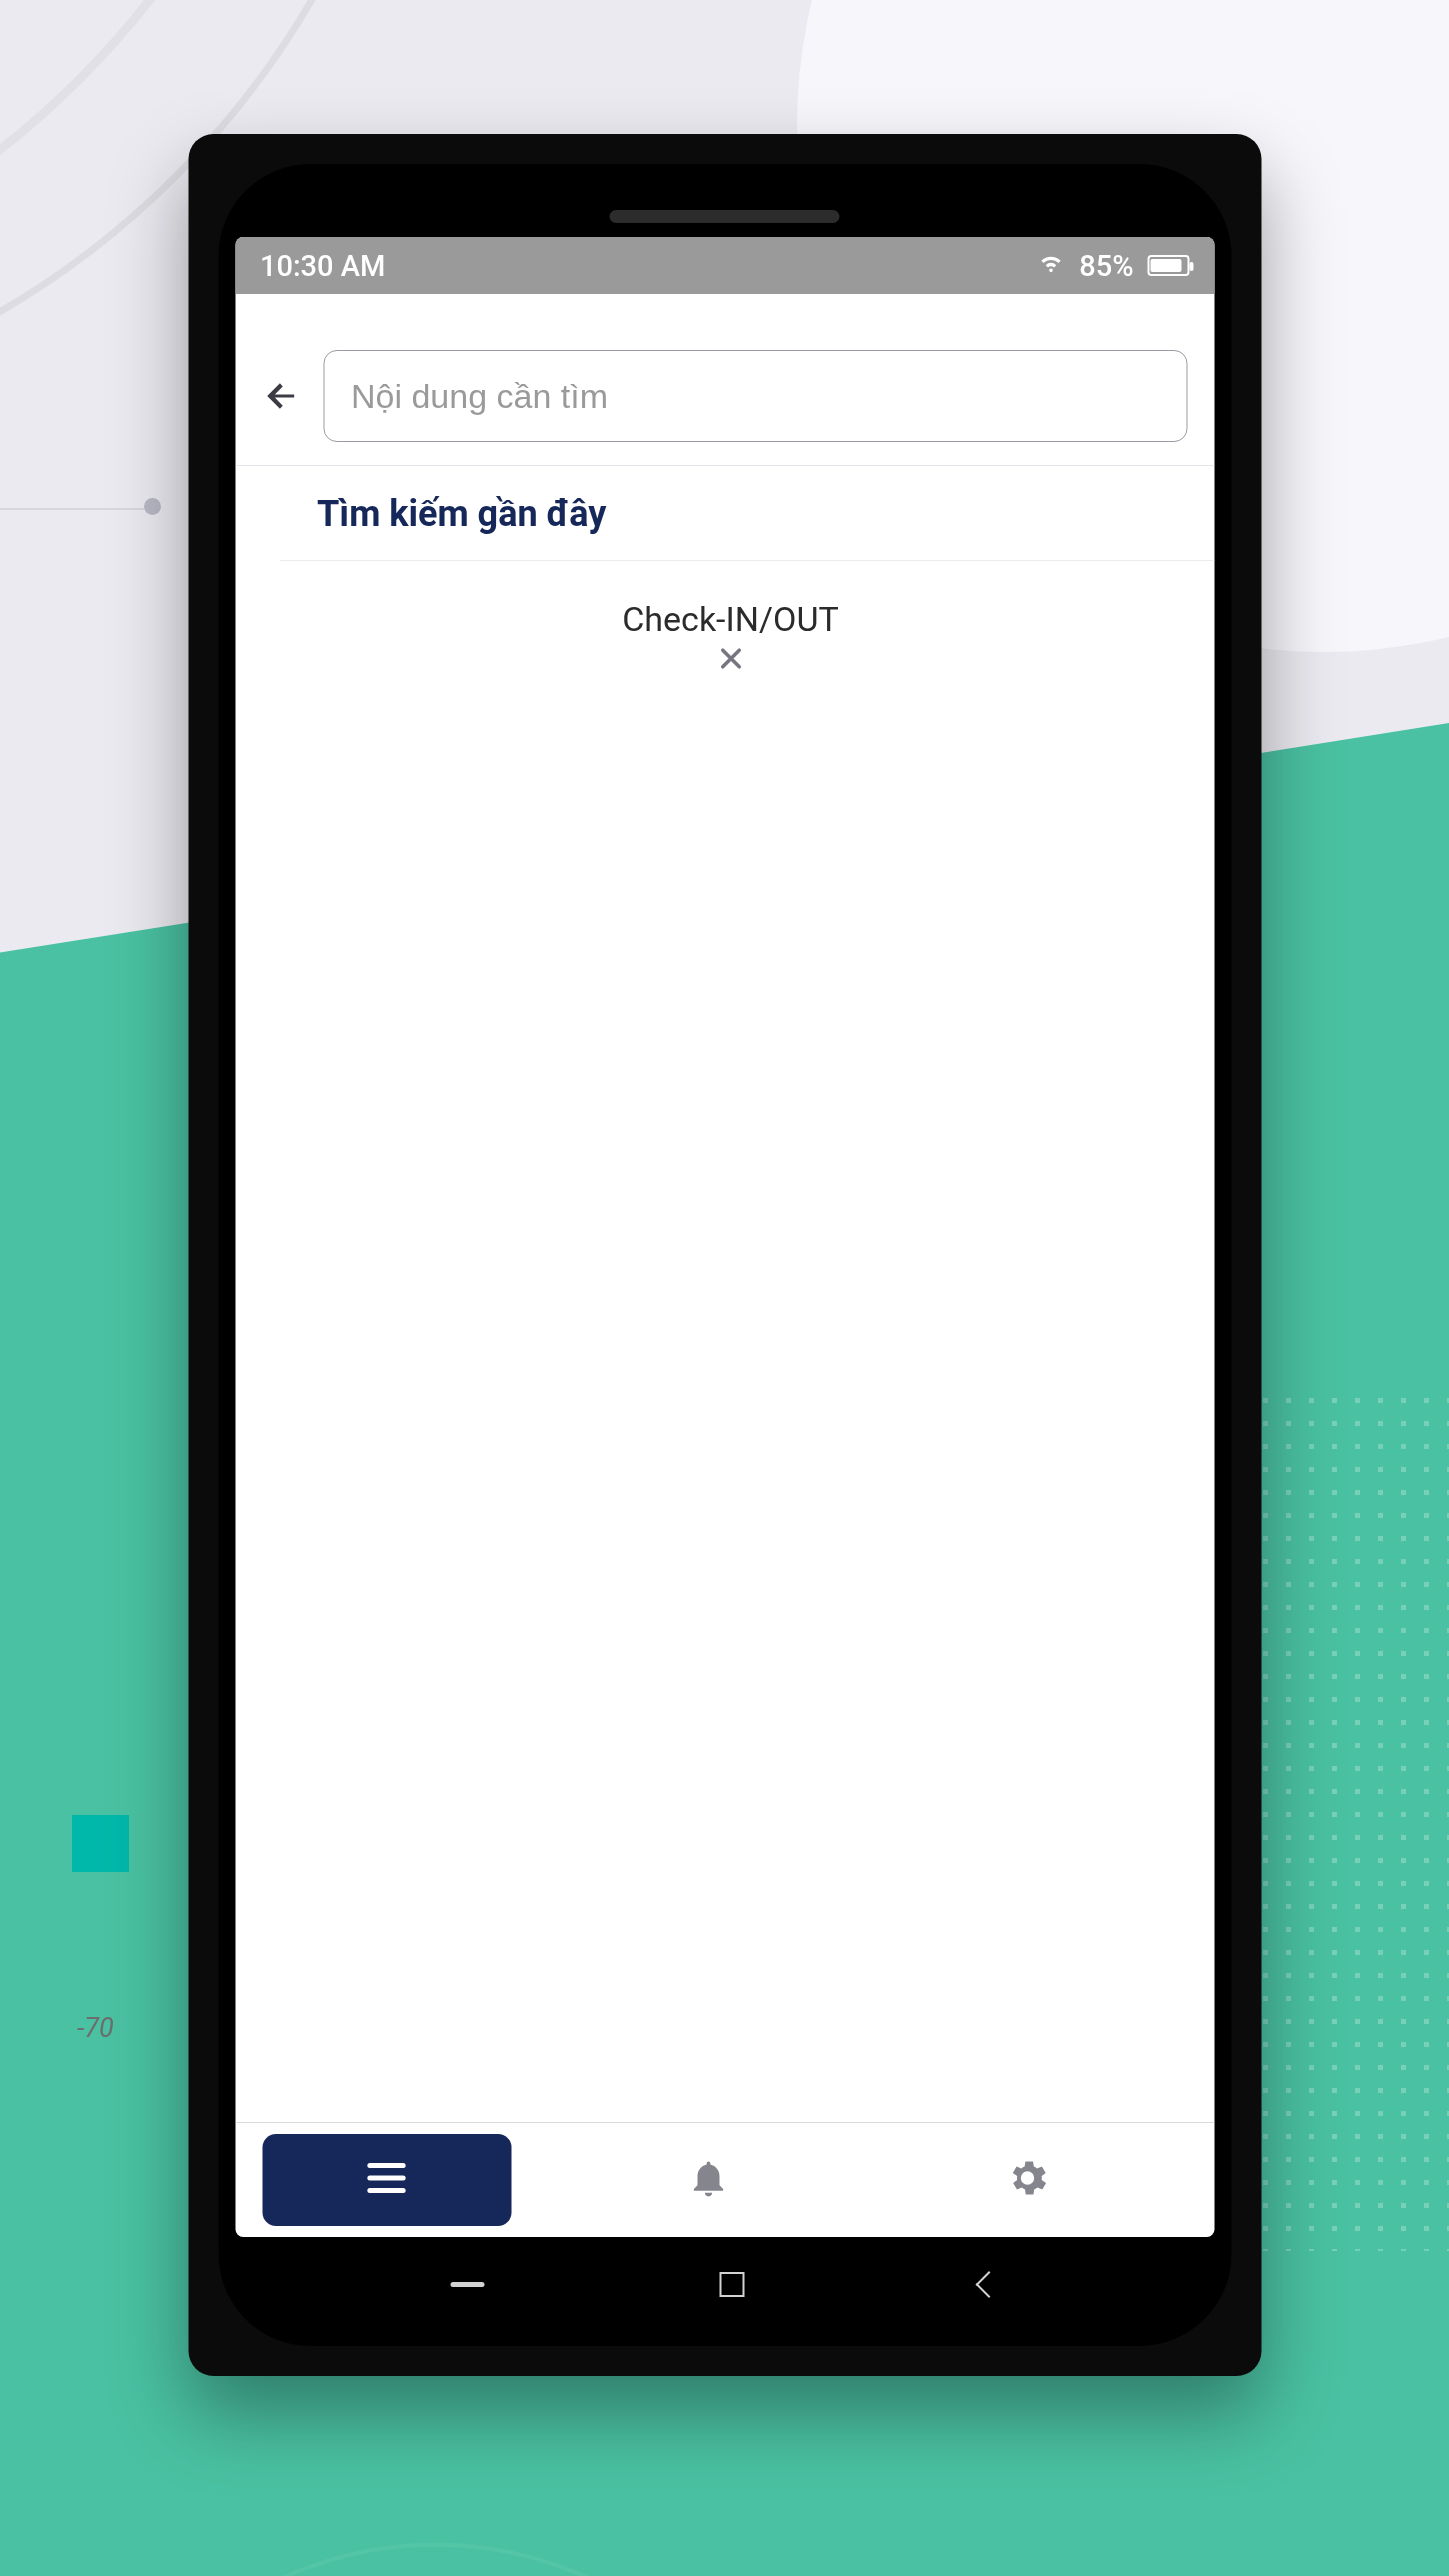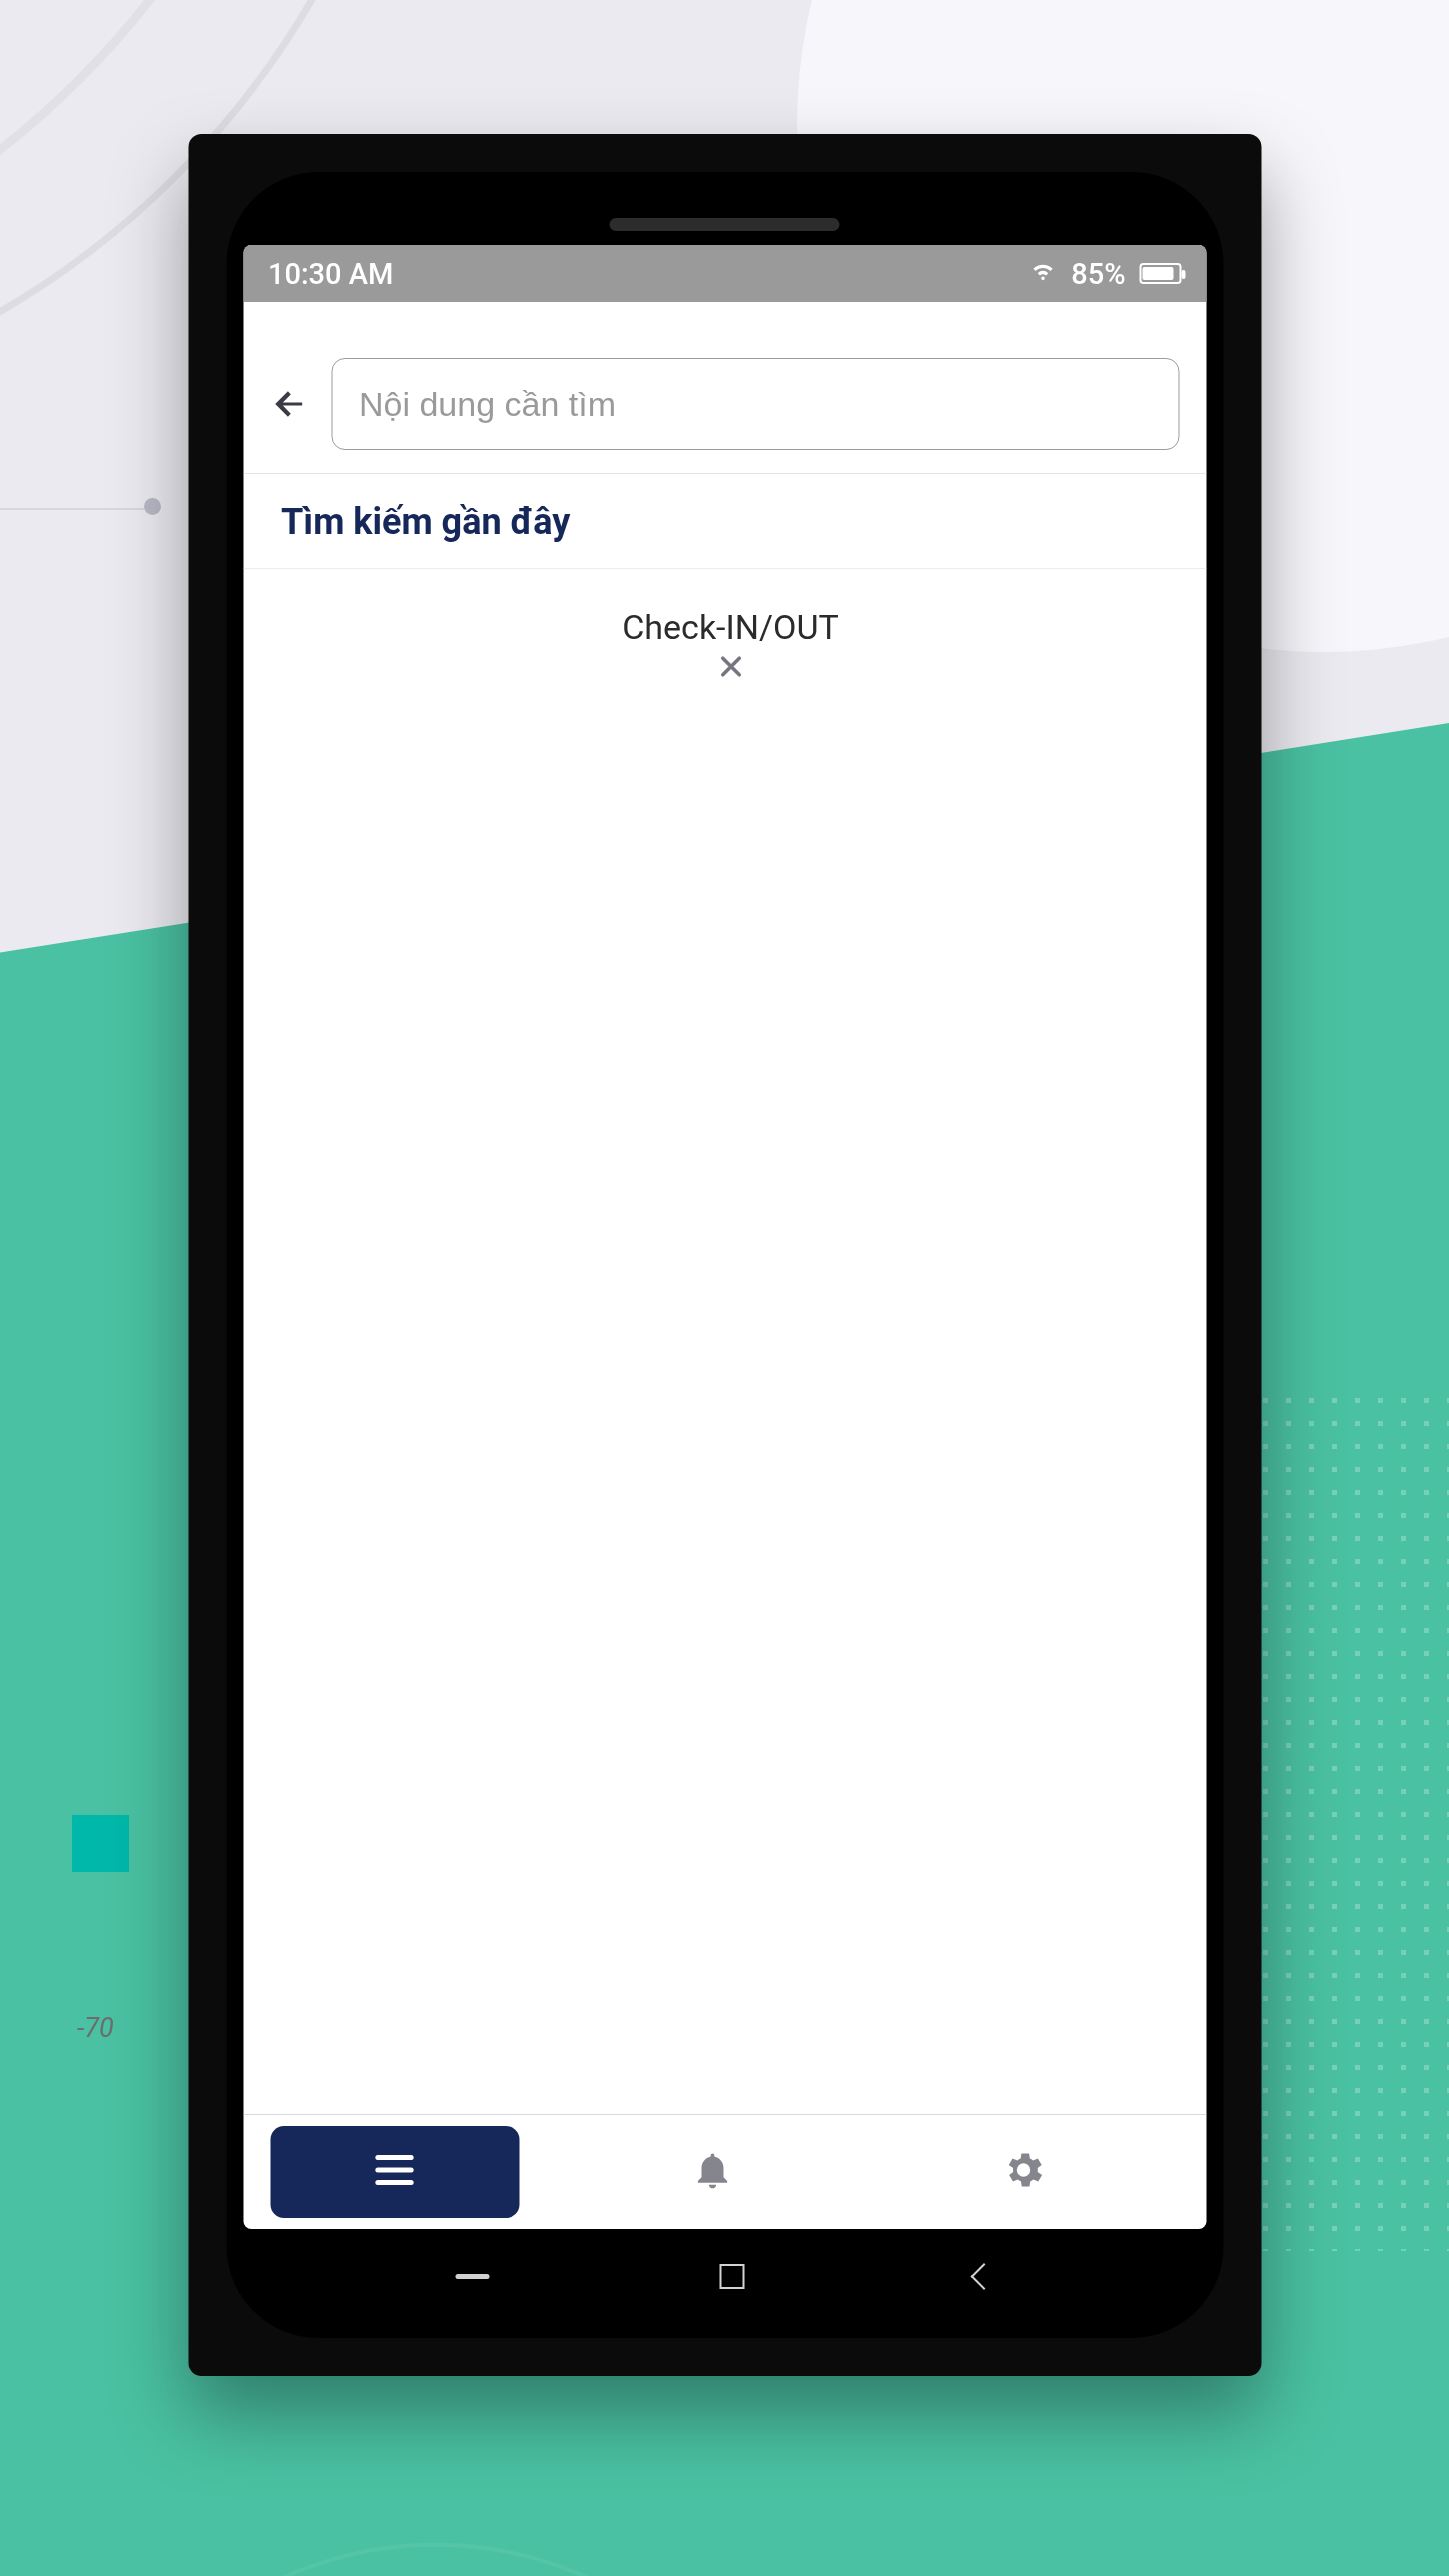--- a/index.html
+++ b/index.html
@@ -70,22 +70,22 @@
   }
 
   
   .phone {
     position: absolute;
     left: 50%; top: 134px;
     transform: translateX(-50%);
     width: 1073px;
     height: 2242px;
     background: #0b0b0b;
-    border-radius: 13px;
-    padding: 38px;
+    border-radius: 25px;
+    padding: 30px;
     z-index: 10;
     box-shadow: 0 38px 77px rgba(0,0,0,0.35);
   }
   .phone-inner {
     width:100%; height:100%;
     background:#000;
     border-radius: 92px;
     padding: 29px 17px 23px 17px;
     position:relative;
   }
@@ -144,20 +144,21 @@
   .search-box input {
     width:100%; border:none; outline:none; font-size:34px; color:#444; background:transparent;
   }
   .search-box input::placeholder { color:#9a9a9a; }
 
   
   .heading {
     padding: 27px 27px 25px 38px;
     font-size:36px; font-weight:700; color:#162759;
     border-bottom:1px solid #ececf1;
+    margin-left:44px;
   }
 
   
   .recent-list { flex:1; overflow:auto; }
   .recent-item {
     display:flex; align-items:center; justify-content:space-between;
     padding: 38px 42px 38px 54px;
     font-size:34px; color:#2b2b2b;flex-direction:column;
   }
   .recent-item .x {

